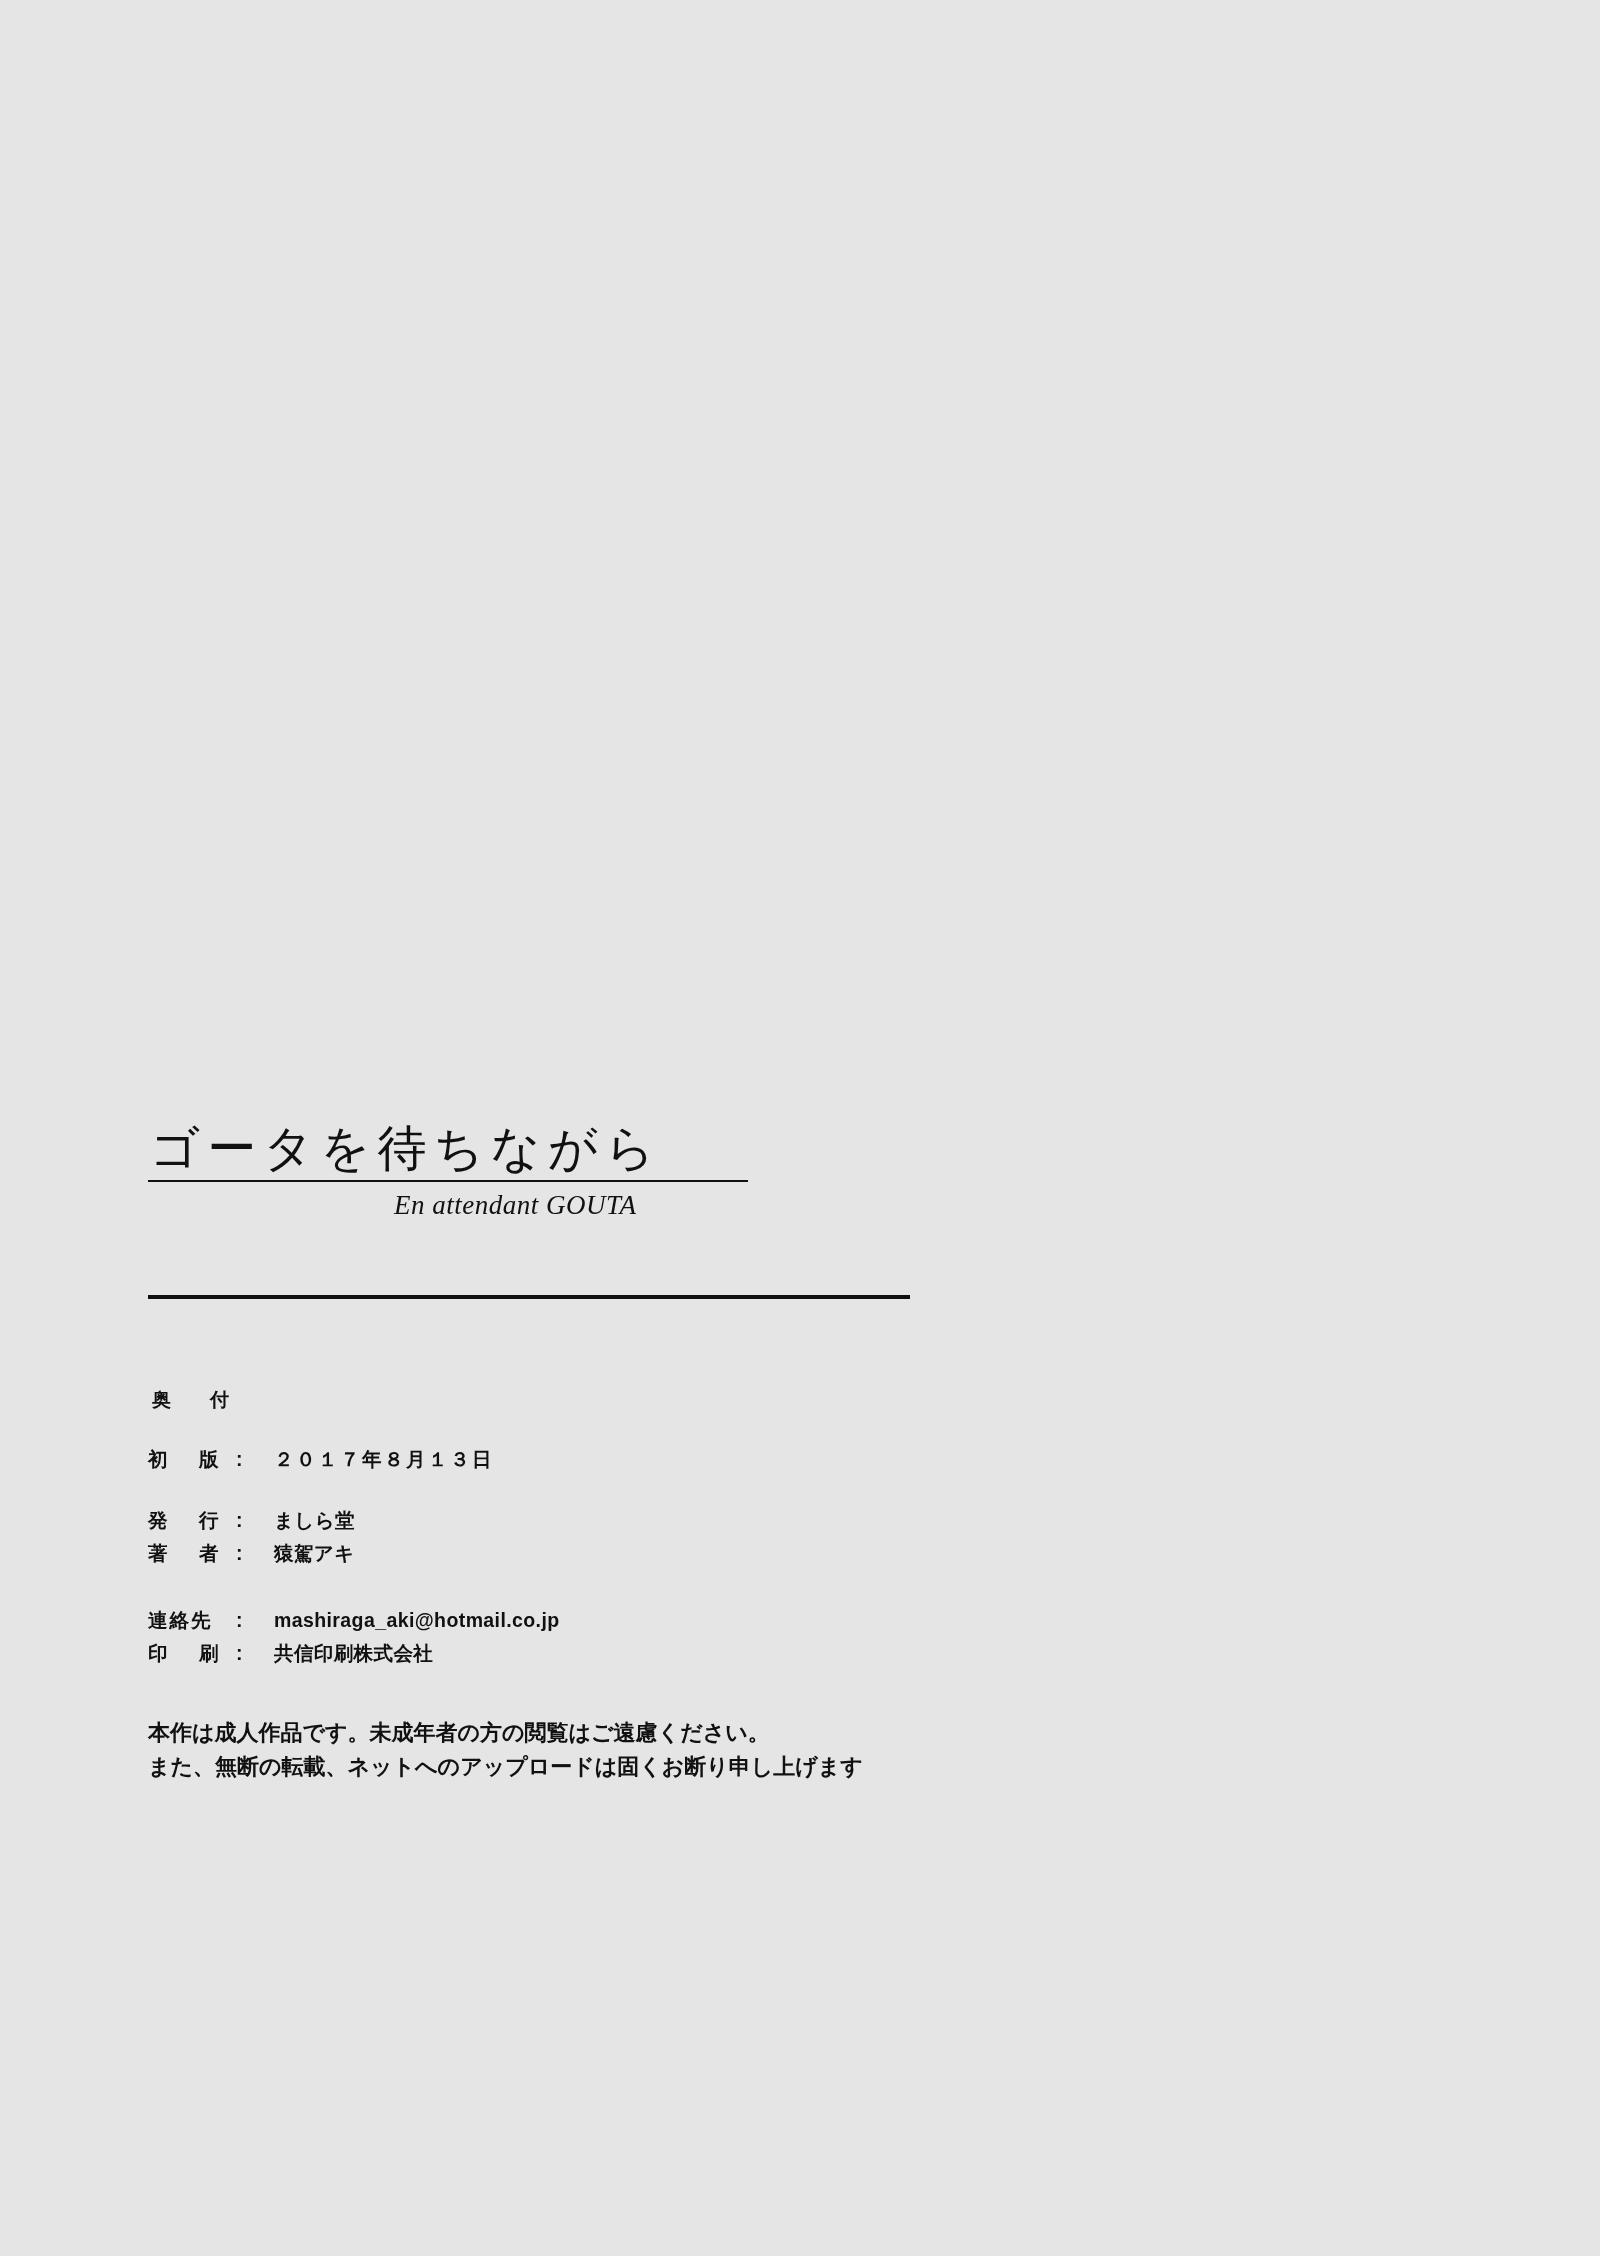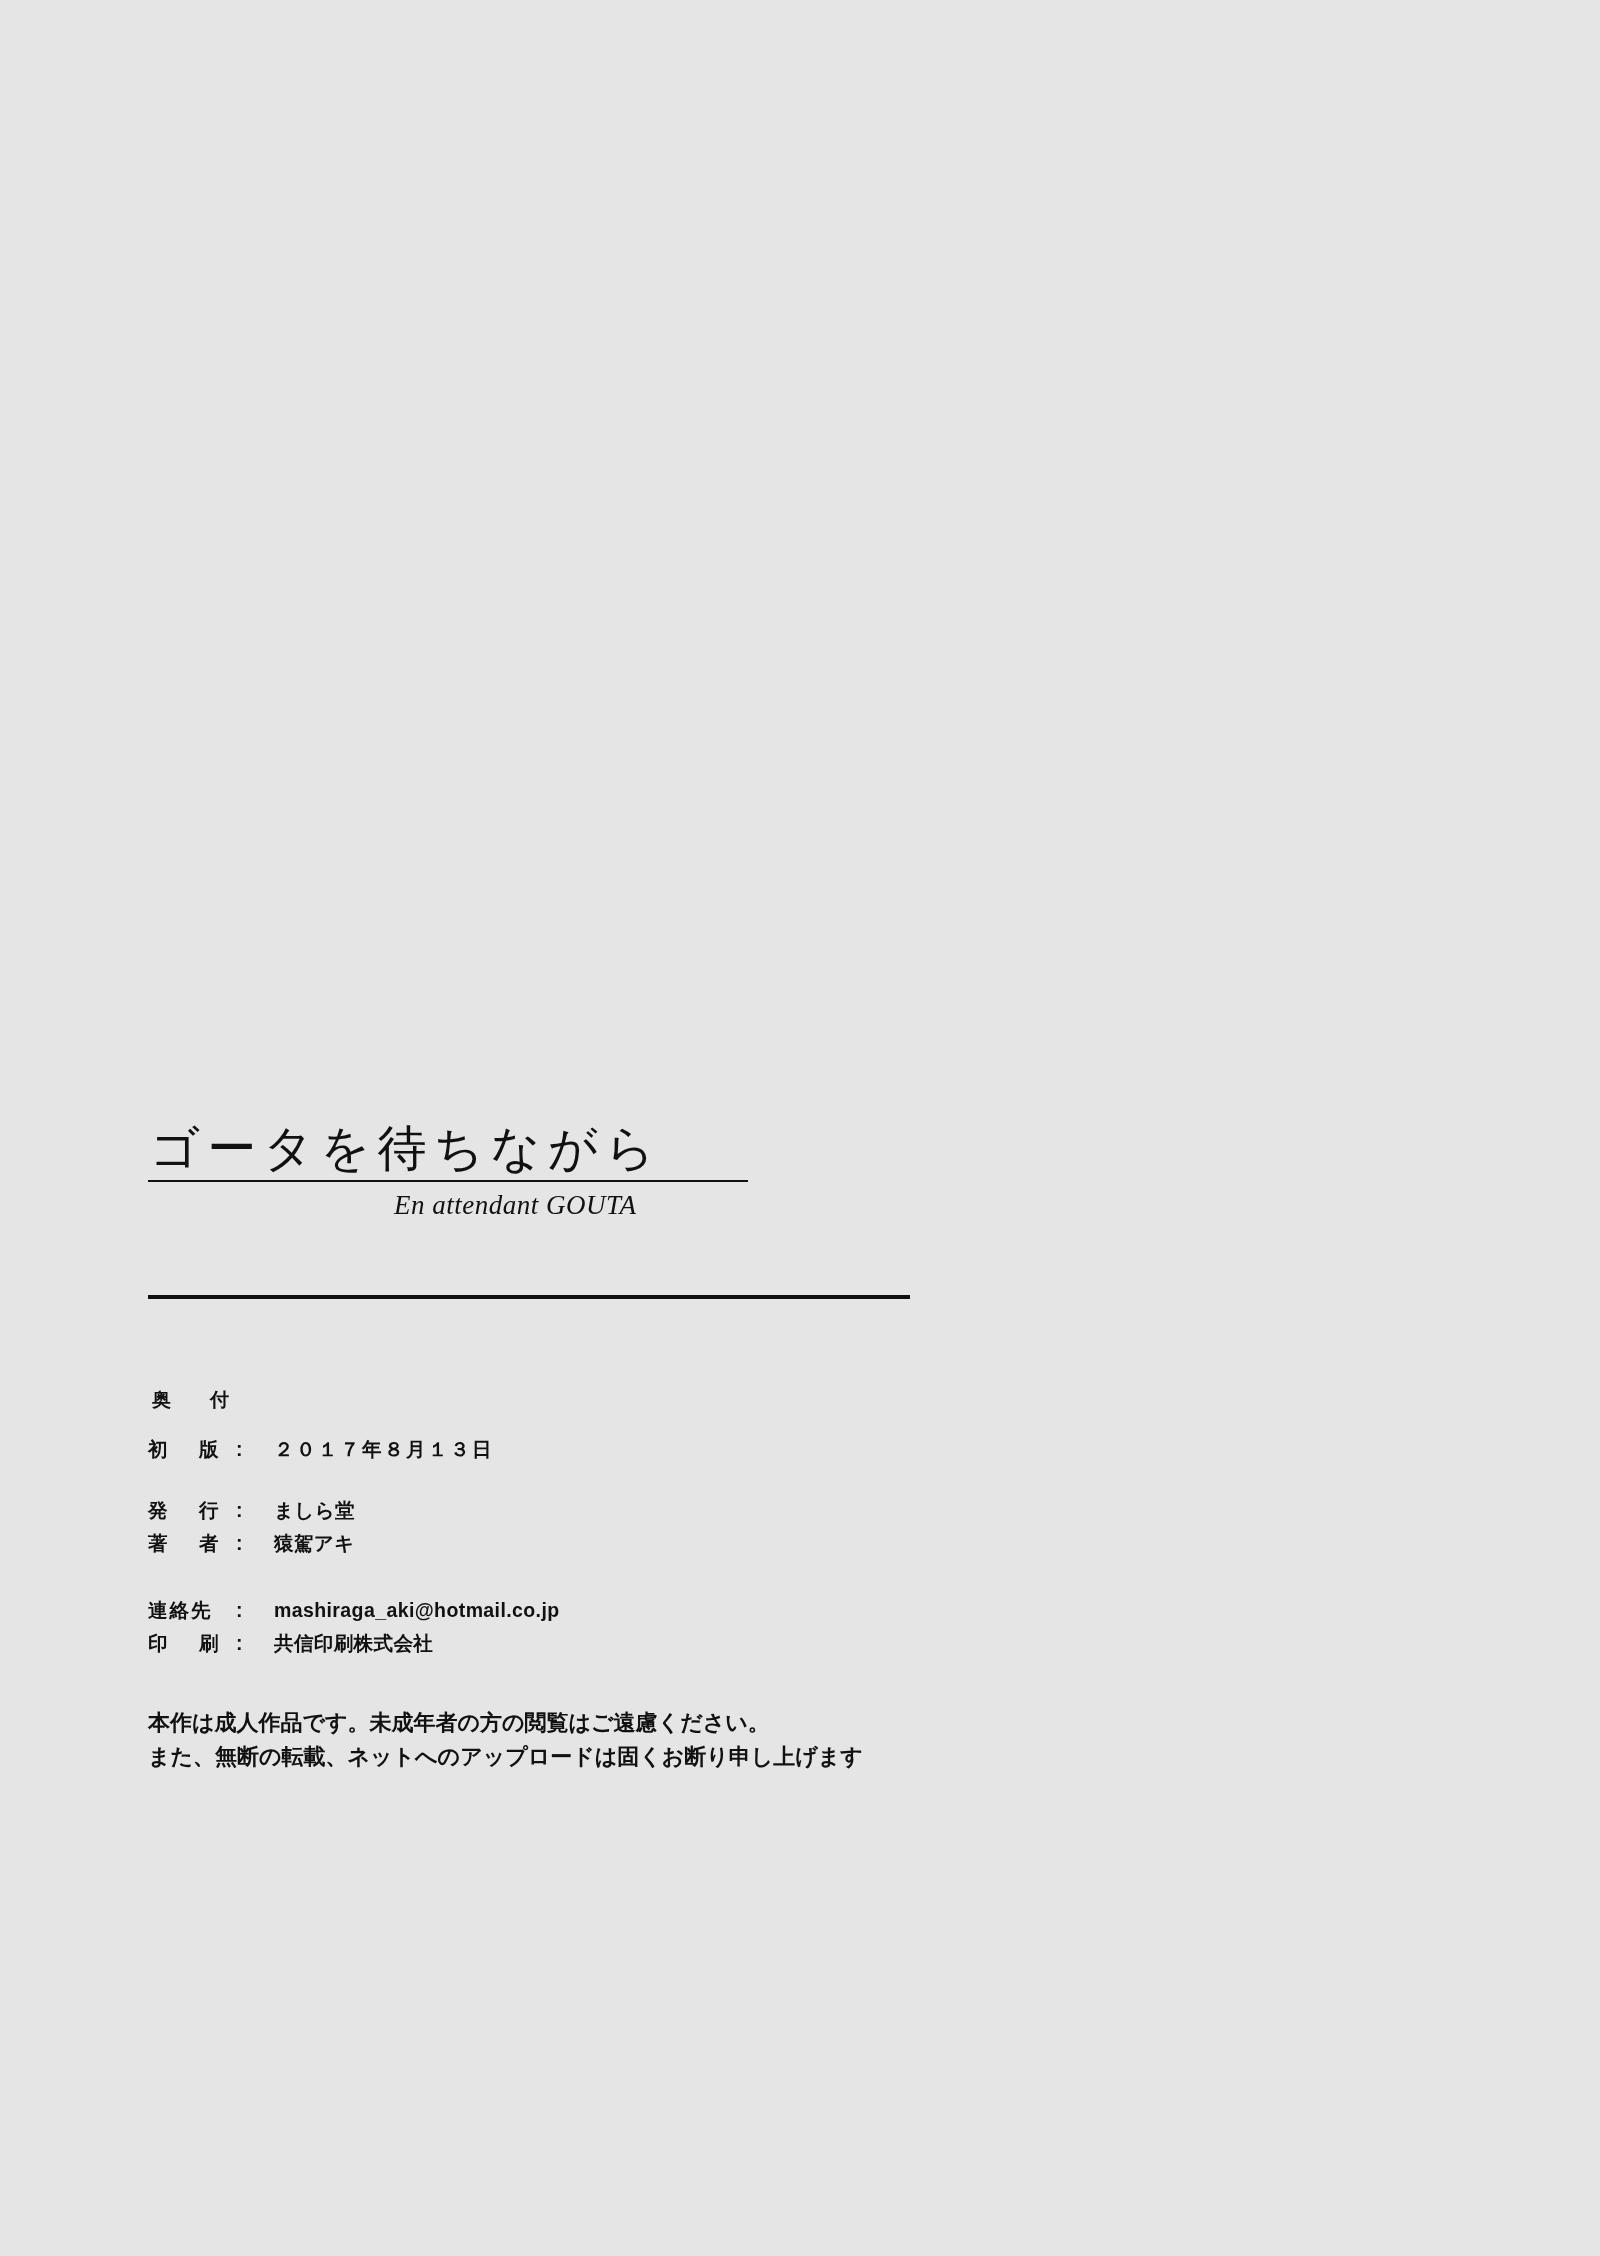--- a/index.html
+++ b/index.html
@@ -70,21 +70,21 @@
   .section-head {
     font-family: "Liberation Sans", sans-serif;
     font-weight: bold;
     font-size: 19px;
     letter-spacing: 10px;
     margin: 88px 0 0 4px;
     color: #111111;
   }
 
   .meta {
-    margin-top: 20px;
+    margin-top: 30px;
   }
 
   .meta-line {
     font-family: "Liberation Sans", sans-serif;
     font-weight: bold;
     font-size: 19.5px;
     line-height: 33px;
     color: #111111;
     white-space: nowrap;
     letter-spacing: 0.2px;

